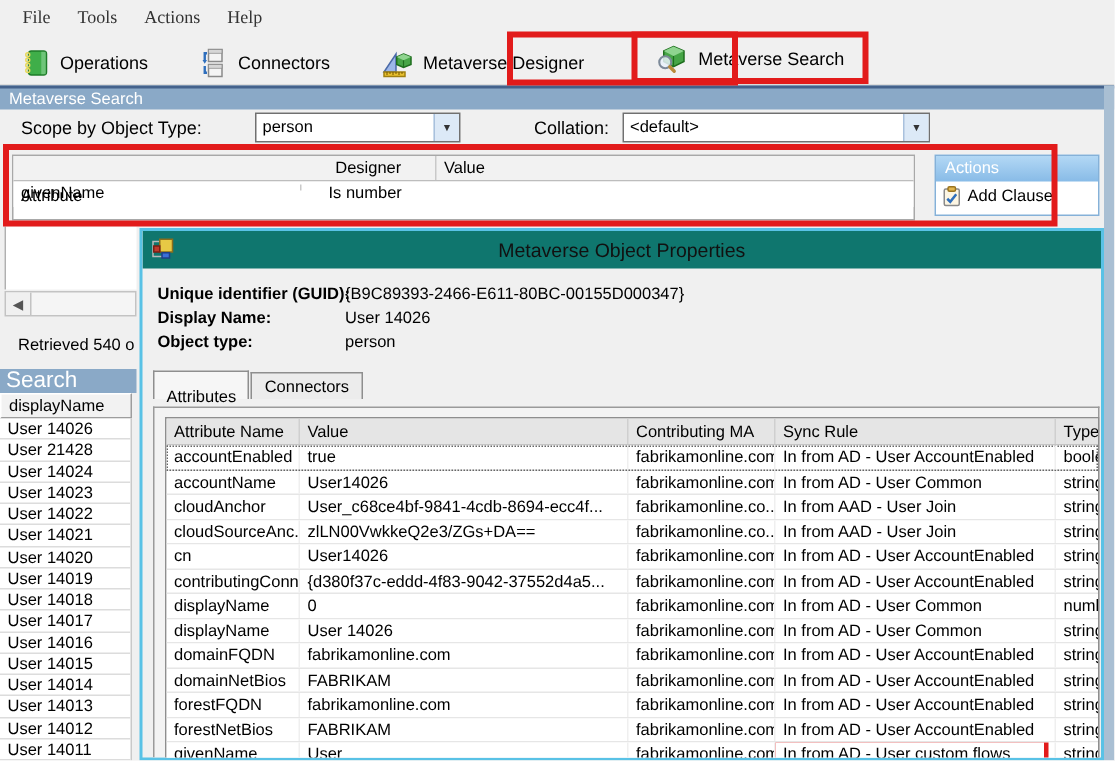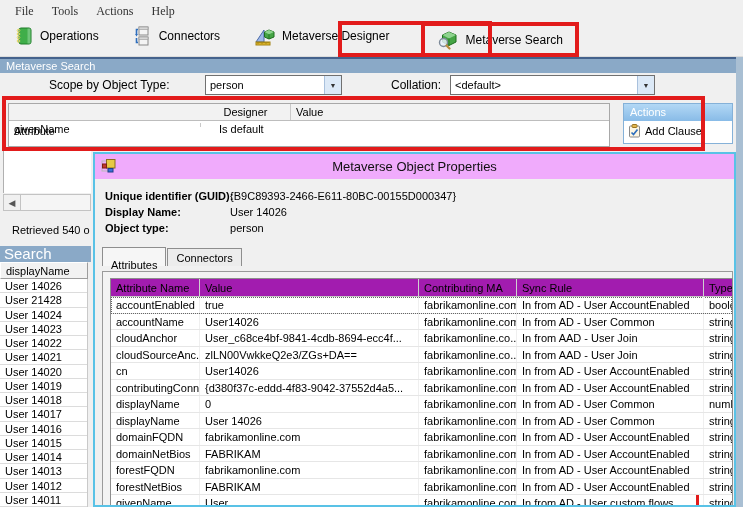--- a/index.html
+++ b/index.html
@@ -7,34 +7,34 @@
   .window {
     position: relative; width: 743px; height: 507px; overflow: hidden;
     background: #f0f0f0; font-family: "Liberation Sans", sans-serif; color: #000;
   }
   
   .menubar { position: absolute; left: 0; top: 0; width: 743px; height: 22px;
     display: flex; align-items: center; padding-left: 6px; background: #f0f0f0; font-family: Liberation Serif, serif; }
   .menu-item { font-size: 12px; color: #333; padding: 3px 9px; cursor: default; }
   
   .toolbar { position: absolute; left: 0; top: 22px; width: 743px; height: 35px;
-    display: flex; align-items: flex-start; padding-left: 8px; background: #f0f0f0;
+    display: flex; align-items: flex-end; padding-left: 8px; background: #f0f0f0;
     border-bottom: 1px solid #dcdcdc; }
   .tool-btn { display: flex; align-items: center; gap: 6px; font-size: 12px;
     padding: 4px 6px; margin-right: 22px; white-space: nowrap; }
   .tool-btn svg { flex: 0 0 auto; }
   .search-btn-wrap { border: 4px solid #e21b1b; height: 35px; display: flex;
     align-items: center; padding: 0 6px; margin-left: 4px; }
   .search-btn-wrap .tool-btn { margin-right: 0; }
   
   .section-header { position: absolute; left: 0; top: 57px; width: 743px; height: 16px;
     background: #8aa9c7; border-top: 2px solid #44628c; color: #fff; font-size: 11px;
     line-height: 14px; padding-left: 6px; }
   
-  .scope-row { position: absolute; left: 0; top: 73px; width: 688px; height: 24px; margin-left: 35px; }
+  .scope-row { position: absolute; left: 0; top: 73px; width: 688px; height: 24px; }
   .scope-label { position: absolute; left: 14px; top: 5px; font-size: 12px; }
   .collation-label { position: absolute; left: 356px; top: 5px; font-size: 12px; }
   .combo { position: absolute; top: 2px; height: 20px; background: #fff;
     border: 1px solid #707070; font-size: 11px; display: flex; align-items: center; }
   .combo .combo-text { flex: 1; padding-left: 4px; overflow: hidden; white-space: nowrap; }
   .combo .combo-btn { width: 17px; height: 100%; background: #dce9f7;
     border-left: 1px solid #a9c1dd; display: flex; align-items: center;
     justify-content: center; font-size: 7px; color: #333; }
   .combo.scope { left: 170px; width: 137px; }
   .combo.collation { left: 415px; width: 205px; }
@@ -79,39 +79,39 @@
     background: #fff; border-right: 1px solid #c9c9c9; overflow: hidden; }
   .result-row { height: 14.25px; font-size: 11px; line-height: 14px; padding-left: 5px;
     border-bottom: 1px solid #dcdcdc; white-space: nowrap; }
   
   .right-strip { position: absolute; left: 736px; top: 57px; width: 7px; height: 450px;
     background: #a9bfd3; }
   
   .dialog { position: absolute; left: 93px; top: 152px; width: 643px; height: 355px;
     border: 2px solid #59c2e6; background: #f0f0f0; z-index: 10; display: flex;
     flex-direction: column; overflow: hidden; }
-  .dialog-titlebar { height: 25px; background: #f0abfc; position: relative;
+  .dialog-titlebar { height: 25px; background: #0f766e; position: relative;
     display: flex; align-items: center; justify-content: center; }
   .dialog-titlebar .form-icon { position: absolute; left: 6px; top: 4px; }
   .dialog-title { font-size: 13px; color: #111; }
   .dialog-body { flex: 1; position: relative; }
   .props { padding: 10px 0 0 10px; }
   .prop-row { height: 16px; font-size: 11px; line-height: 15px; white-space: nowrap; }
   .prop-label { display: inline-block; width: 122px; font-weight: bold; }
   .tabs { display: flex; margin: 10px 0 0 7px; height: 19px; align-items: flex-end; }
   .tab { font-size: 11px; padding: 3px 8px 2px 8px; border: 1px solid #8e8e8e;
     background: #ececec; border-bottom: none; margin-right: 1px; }
   .tab.active { background: #f6f6f6; height: 19px; position: relative; z-index: 2;
     padding-top: 11px; }
   .tab-panel { position: absolute; left: 7px; right: 1px; top: 92px; bottom: 0;
     border: 1px solid #9a9a9a; border-bottom: none; background: #f3f3f3; }
   
   .grid { position: absolute; left: 7px; top: 6px; width: 623px; bottom: -2px;
     background: #fff; border: 1px solid #8e8e8e; overflow: hidden; }
-  .grid-header { display: flex; height: 18px; background: #a21caf;
+  .grid-header { display: flex; height: 18px; background: #e5e5e5;
     border-bottom: 1px solid #c4c4c4; font-size: 11px; }
   .grid-header .hc { padding: 3px 0 0 5px; border-right: 1px solid #cfcfcf;
     white-space: nowrap; overflow: hidden; }
   .grid-row { display: flex; height: 16.5px; border-bottom: 1px solid #e6e6e6;
     font-size: 11px; background: #fff; }
   .grid-row .c { padding: 2px 0 0 5px; border-right: 1px solid #efefef;
     white-space: nowrap; overflow: hidden; }
   .w-name { width: 89px; } .w-value { width: 219px; } .w-ma { width: 98px; }
   .w-rule { width: 187px; } .w-type { flex: 1; border-right: none !important; }
   .grid-row.focus-row { outline: 1px dotted #666; outline-offset: -1px; }
@@ -198,21 +198,21 @@
   </div>
 
   <div class="clause-table">
     <div class="clause-head">
       <span class="hc attr">Attribute</span>
       <span class="hc op">Designer</span>
       <span class="hc val">Value</span>
     </div>
     <div class="clause-row">
       <span class="cc attr">givenName</span>
-      <span class="cc op">Is default</span>
+      <span class="cc op">Is number</span>
       <span class="cc val"></span>
     </div>
   </div>
 
   <div class="actions-panel">
     <div class="actions-header">Actions</div>
     <div class="action-item">
       <svg class="icon" width="13" height="14" viewBox="0 0 13 14">
         <rect x="1.5" y="2" width="10" height="11" rx="1" fill="#fdf6e3" stroke="#8a8a8a"></rect>
         <rect x="4" y="0.5" width="5" height="3" rx="1" fill="#e2b64f" stroke="#9a7420"></rect>

